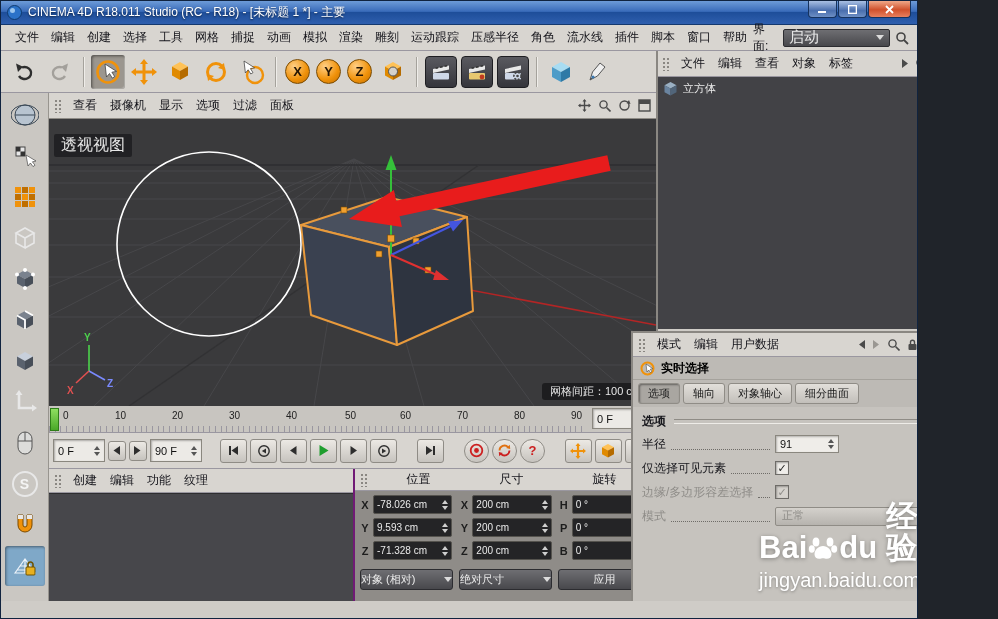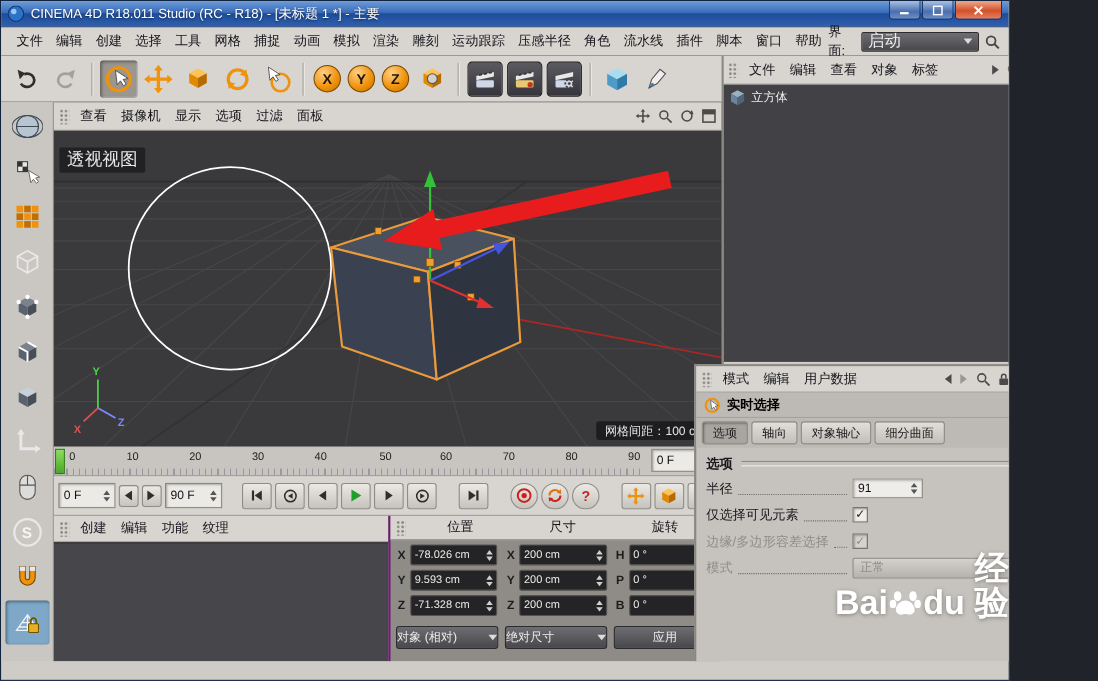--- a/index.html
+++ b/index.html
@@ -978,15 +978,16 @@
             <ellipse cx="8" cy="9" rx="3.4" ry="4.6" fill="#fff"></ellipse>
             <ellipse cx="22" cy="9" rx="3.4" ry="4.6" fill="#fff"></ellipse>
             <ellipse cx="3.8" cy="16" rx="3" ry="3.8" fill="#fff"></ellipse>
             <ellipse cx="26.2" cy="16" rx="3" ry="3.8" fill="#fff"></ellipse>
             <path d="M15 13c4.5 0 8.5 4.2 8.5 8.2 0 3-2.2 4.6-4.6 4.6-1.6 0-2.6-.6-3.9-.6s-2.3.6-3.9.6c-2.4 0-4.6-1.6-4.6-4.6 0-4 4-8.2 8.5-8.2z" fill="#fff"></path>
           </svg>
         </span>
       <span>du</span>
       <span class="wm-cn">经验</span>
     </div>
+    <div class="wm-domain">jingyan.baidu.com</div>
   </div>
 
 </div>
 
 </body></html>

